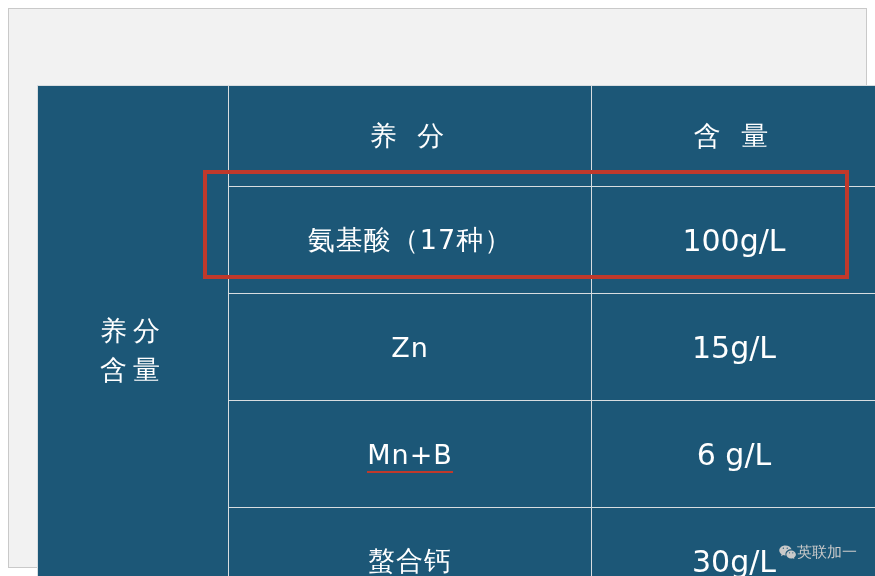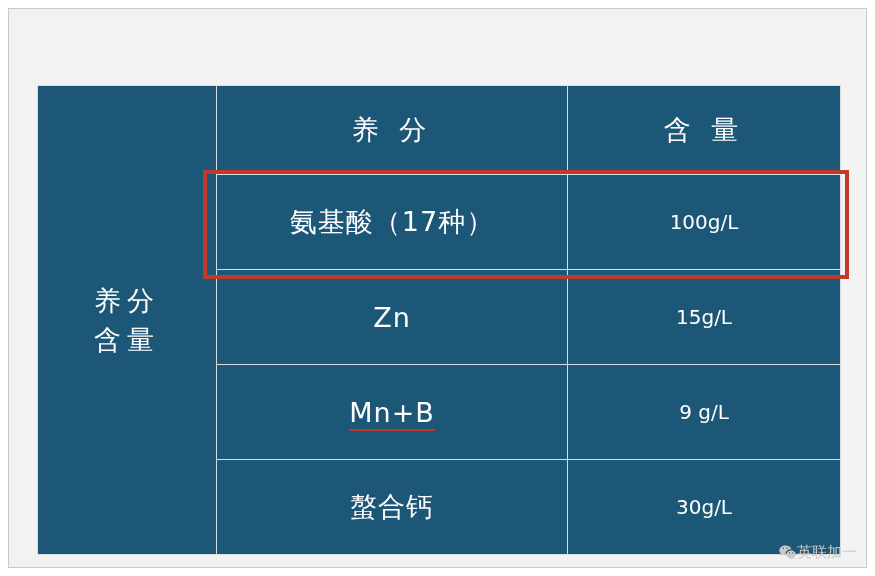--- a/index.html
+++ b/index.html
@@ -68,21 +68,21 @@
     height: 466px;
     table-layout: fixed;
     background: #1c5777;
   }
   table.nutrient td {
     border: 1px solid #d8dde0;
     color: #ffffff;
     text-align: center;
     vertical-align: middle;
     font-family: "DejaVu Sans", "Liberation Sans", sans-serif;
-    padding: 0;
+    padding: 6px;
   }
   td.rowlabel {
     width: 178px;
     font-size: 26px;
     line-height: 1.45;
     letter-spacing: 2px;
   }
   td.col-name {
     width: 350px;
   }
@@ -95,21 +95,21 @@
     font-size: 27px;
     letter-spacing: 6px;
   }
   tr.body td {
     height: 94px;
     font-size: 27px;
     letter-spacing: 1px;
   }
   tr.body td.val {
     letter-spacing: 0px;
-    font-size: 20px;
+    font-size: 30px;
   }
   .underline-red {
     border-bottom: 2px solid #c0392b;
     padding-bottom: 1px;
     margin-top: 8px;
   }
   
   #highlight-box {
     position: absolute;
     left: 203px;
@@ -159,21 +159,21 @@
       <tr class="body">
         <td class="col-name">氨基酸（17种）</td>
         <td class="col-value val">100g/L</td>
       </tr>
       <tr class="body">
         <td class="col-name">Zn</td>
         <td class="col-value val">15g/L</td>
       </tr>
       <tr class="body">
         <td class="col-name"><span class="underline-red">Mn+B</span></td>
-        <td class="col-value val">9 g/L</td>
+        <td class="col-value val">6 g/L</td>
       </tr>
       <tr class="body">
         <td class="col-name">螯合钙</td>
         <td class="col-value val">30g/L</td>
       </tr>
     </tbody>
       </table>
   </div>
 
   <div id="highlight-box"></div>

